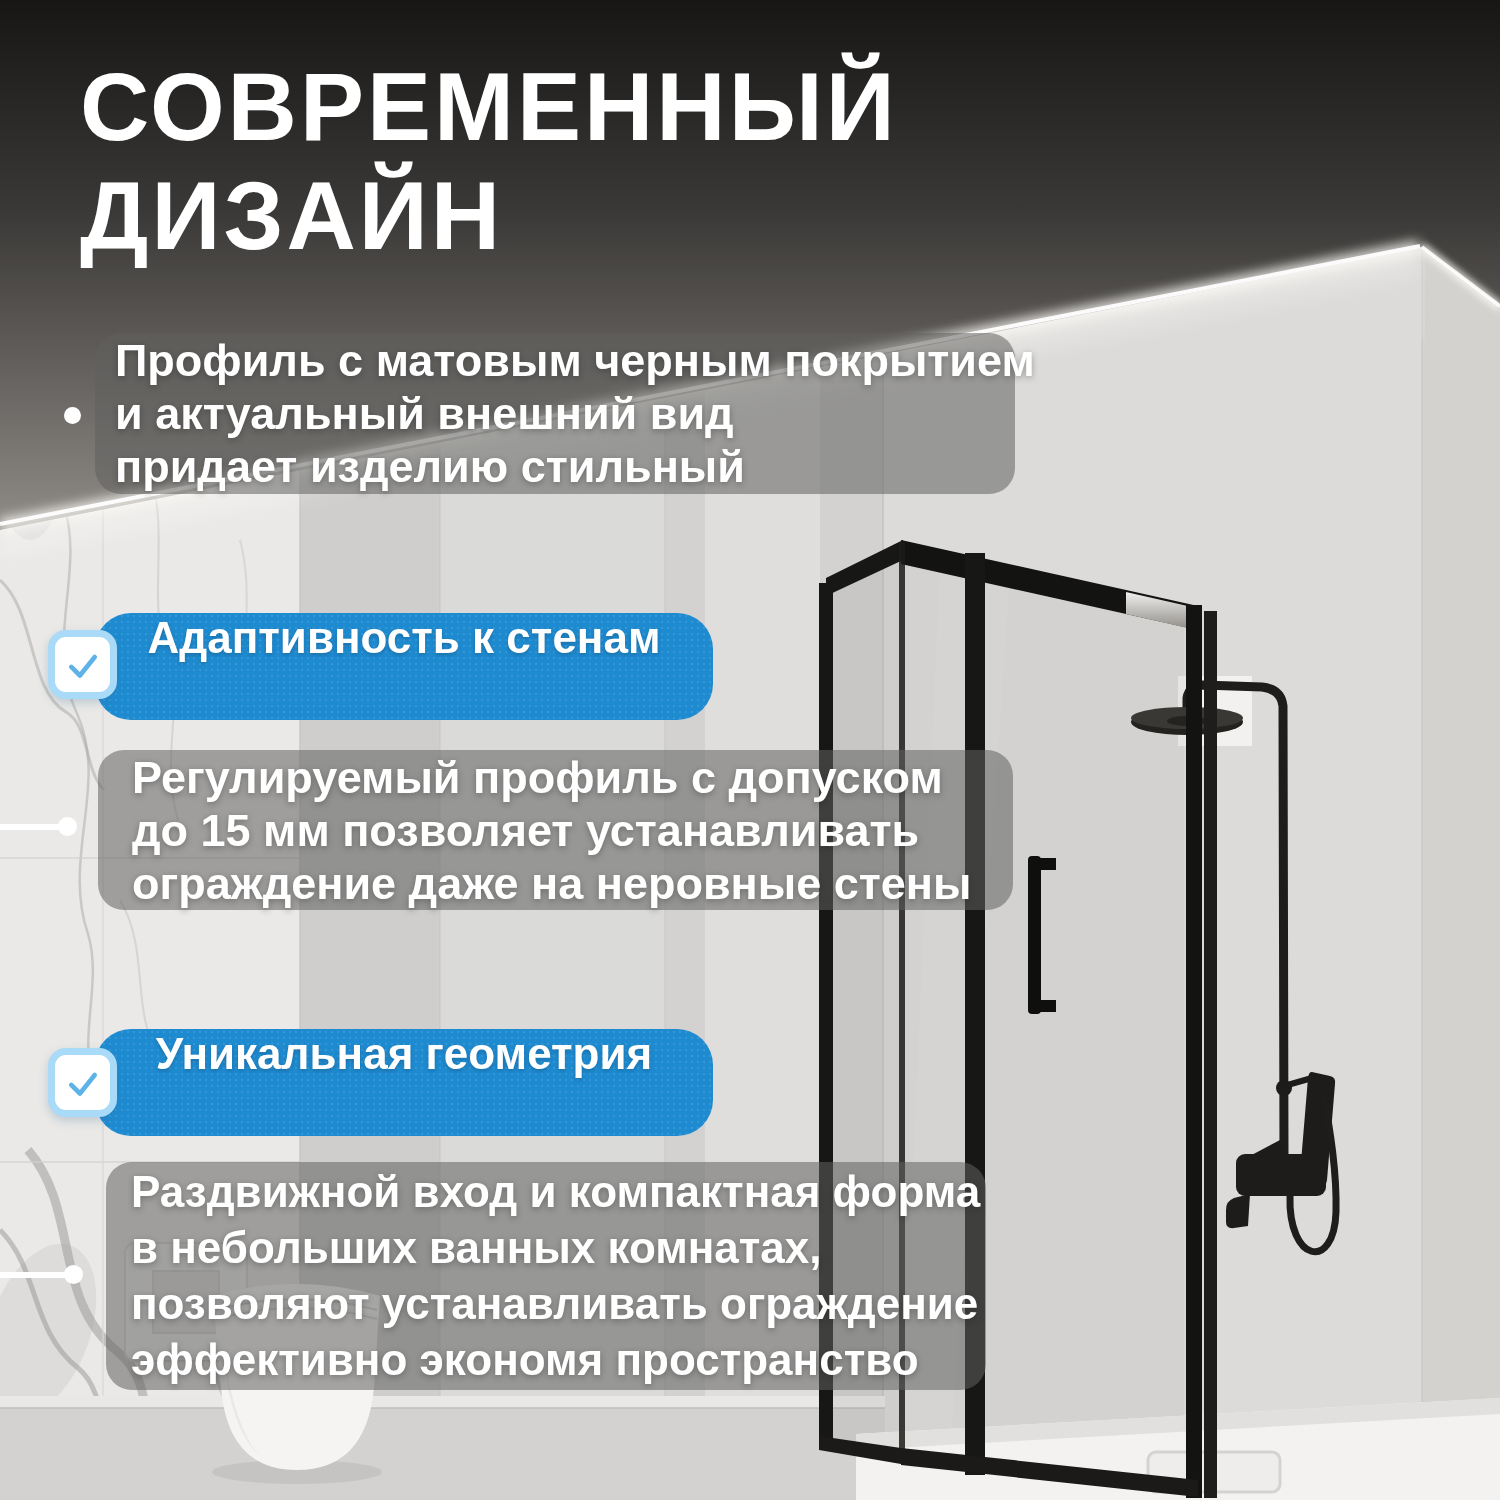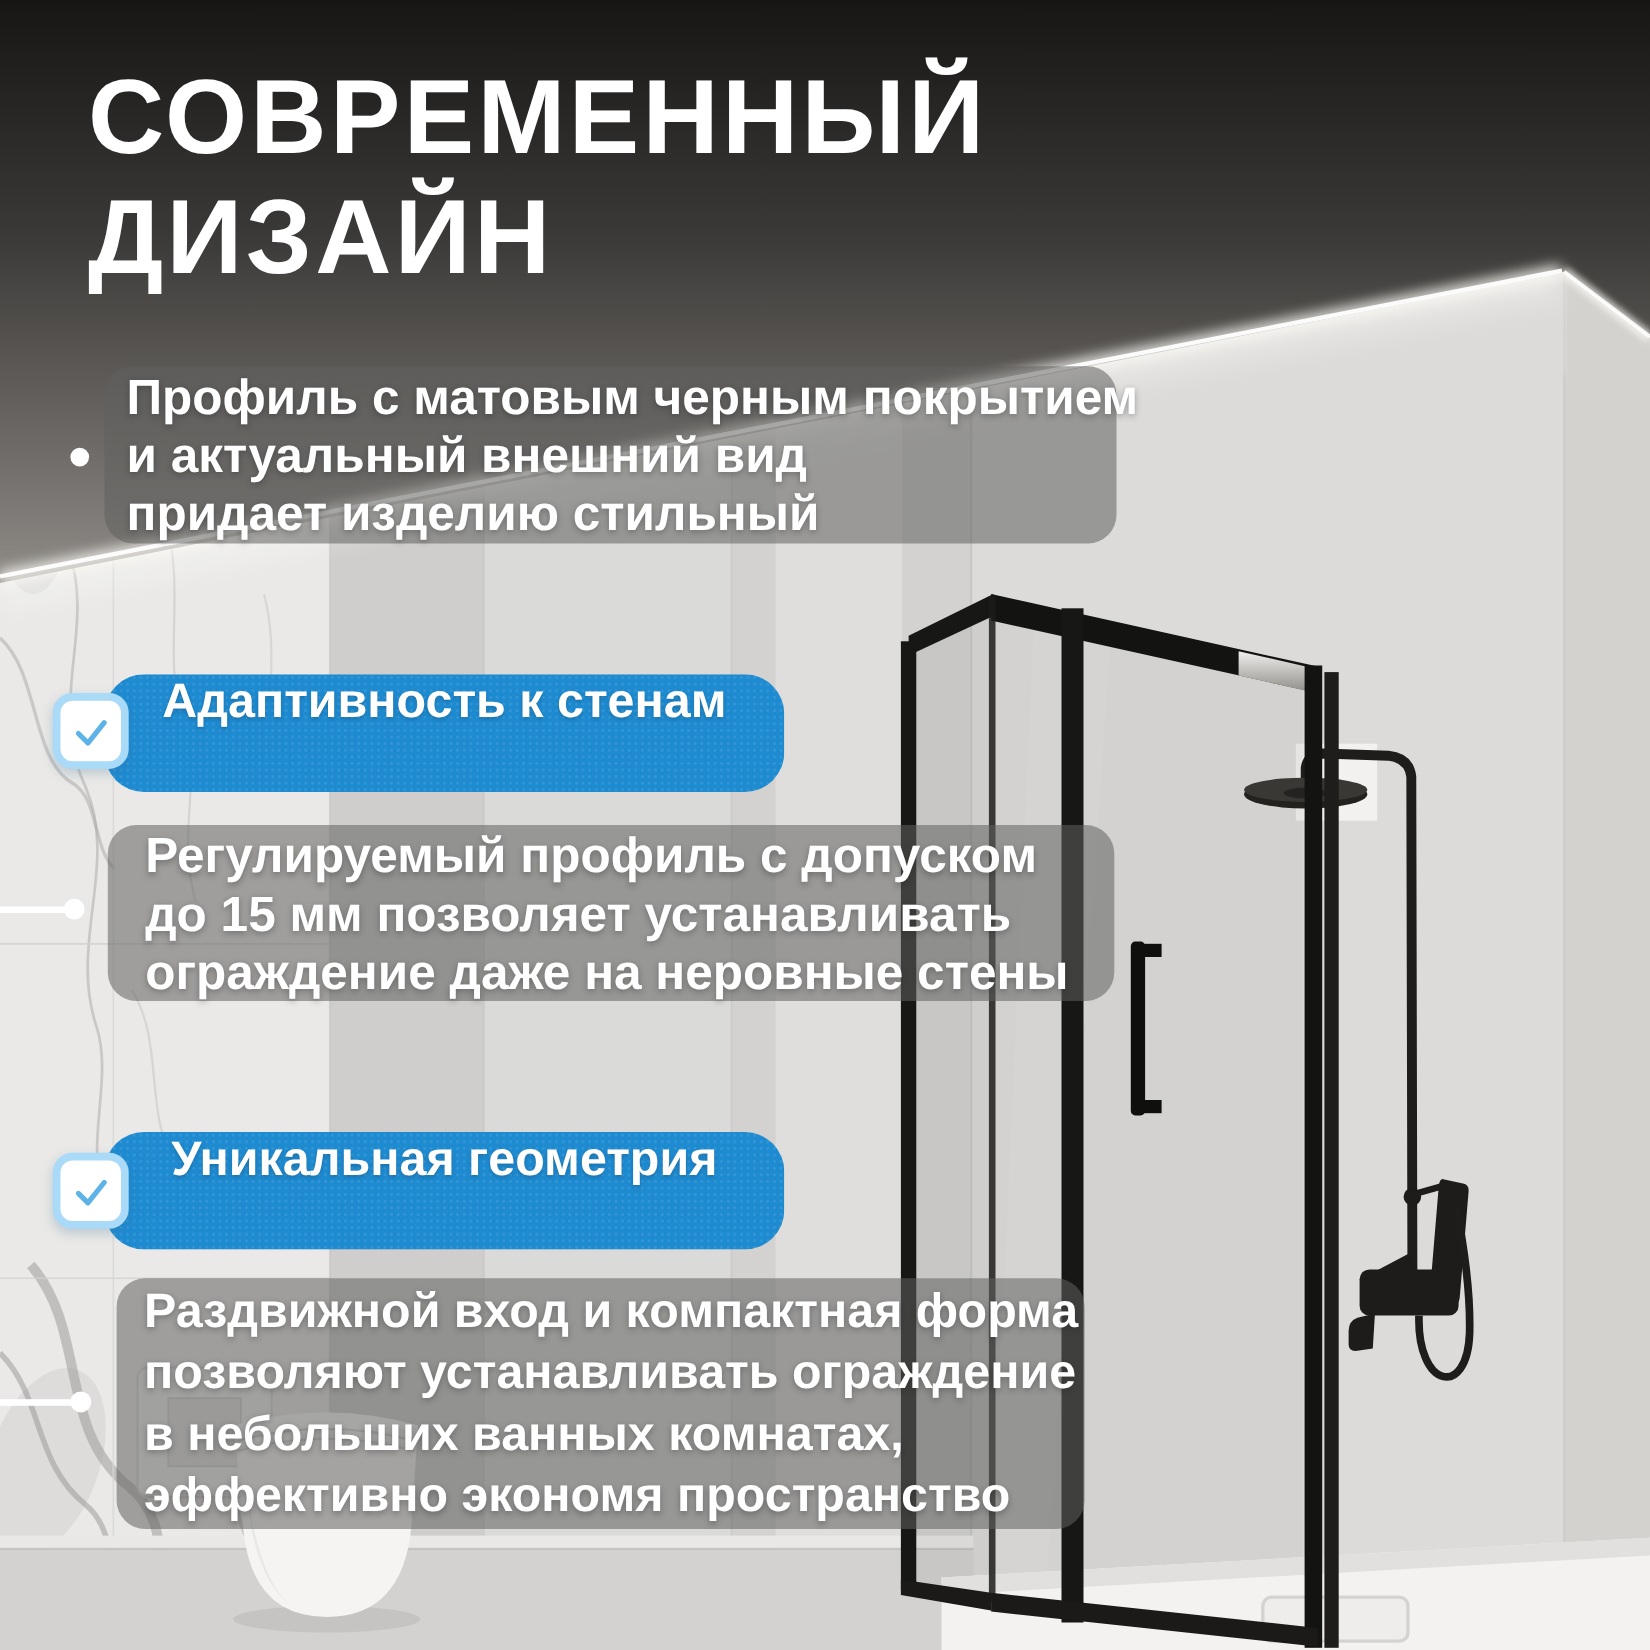--- a/index.html
+++ b/index.html
@@ -225,18 +225,18 @@
       <polyline points="15,37 29,51 53,21" fill="none" stroke="#5db2e8" stroke-width="7.5" stroke-linecap="round" stroke-linejoin="round"></polyline>
     </svg>
   </div>
 
   <div class="connector c3">
     <span class="cdot"></span>
   </div>
 
   <div class="panel p3">
     <span>Раздвижной вход и компактная форма</span>
+    <span>в небольших ванных комнатах,</span>
     <span>позволяют устанавливать ограждение</span>
-    <span>в небольших ванных комнатах,</span>
     <span>эффективно экономя пространство</span>
   </div>
 
 </div>
 
 </body></html>

